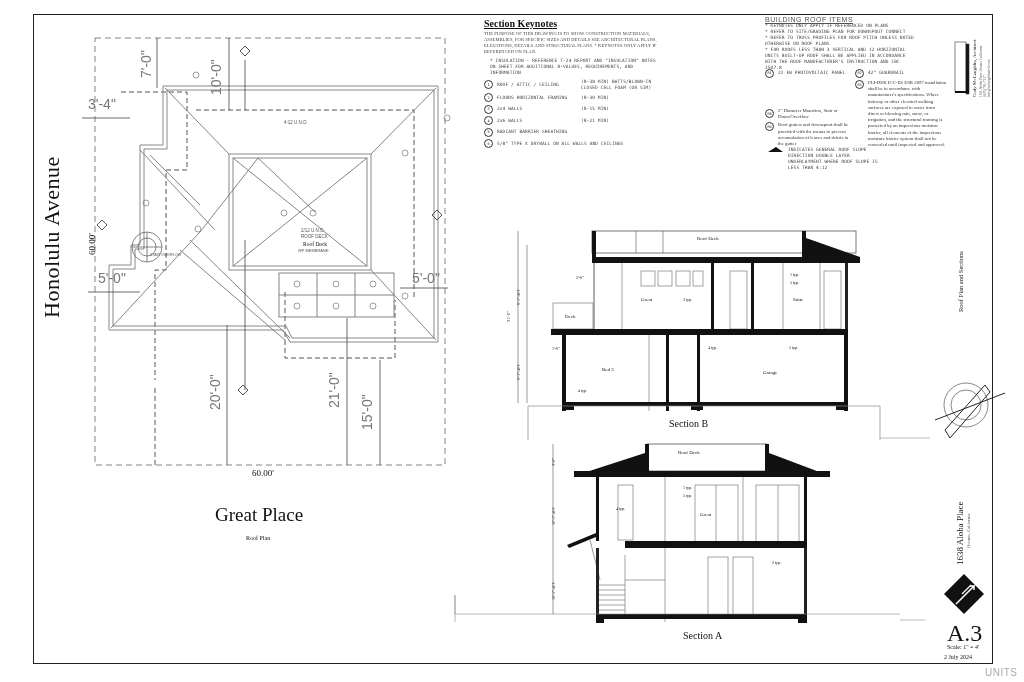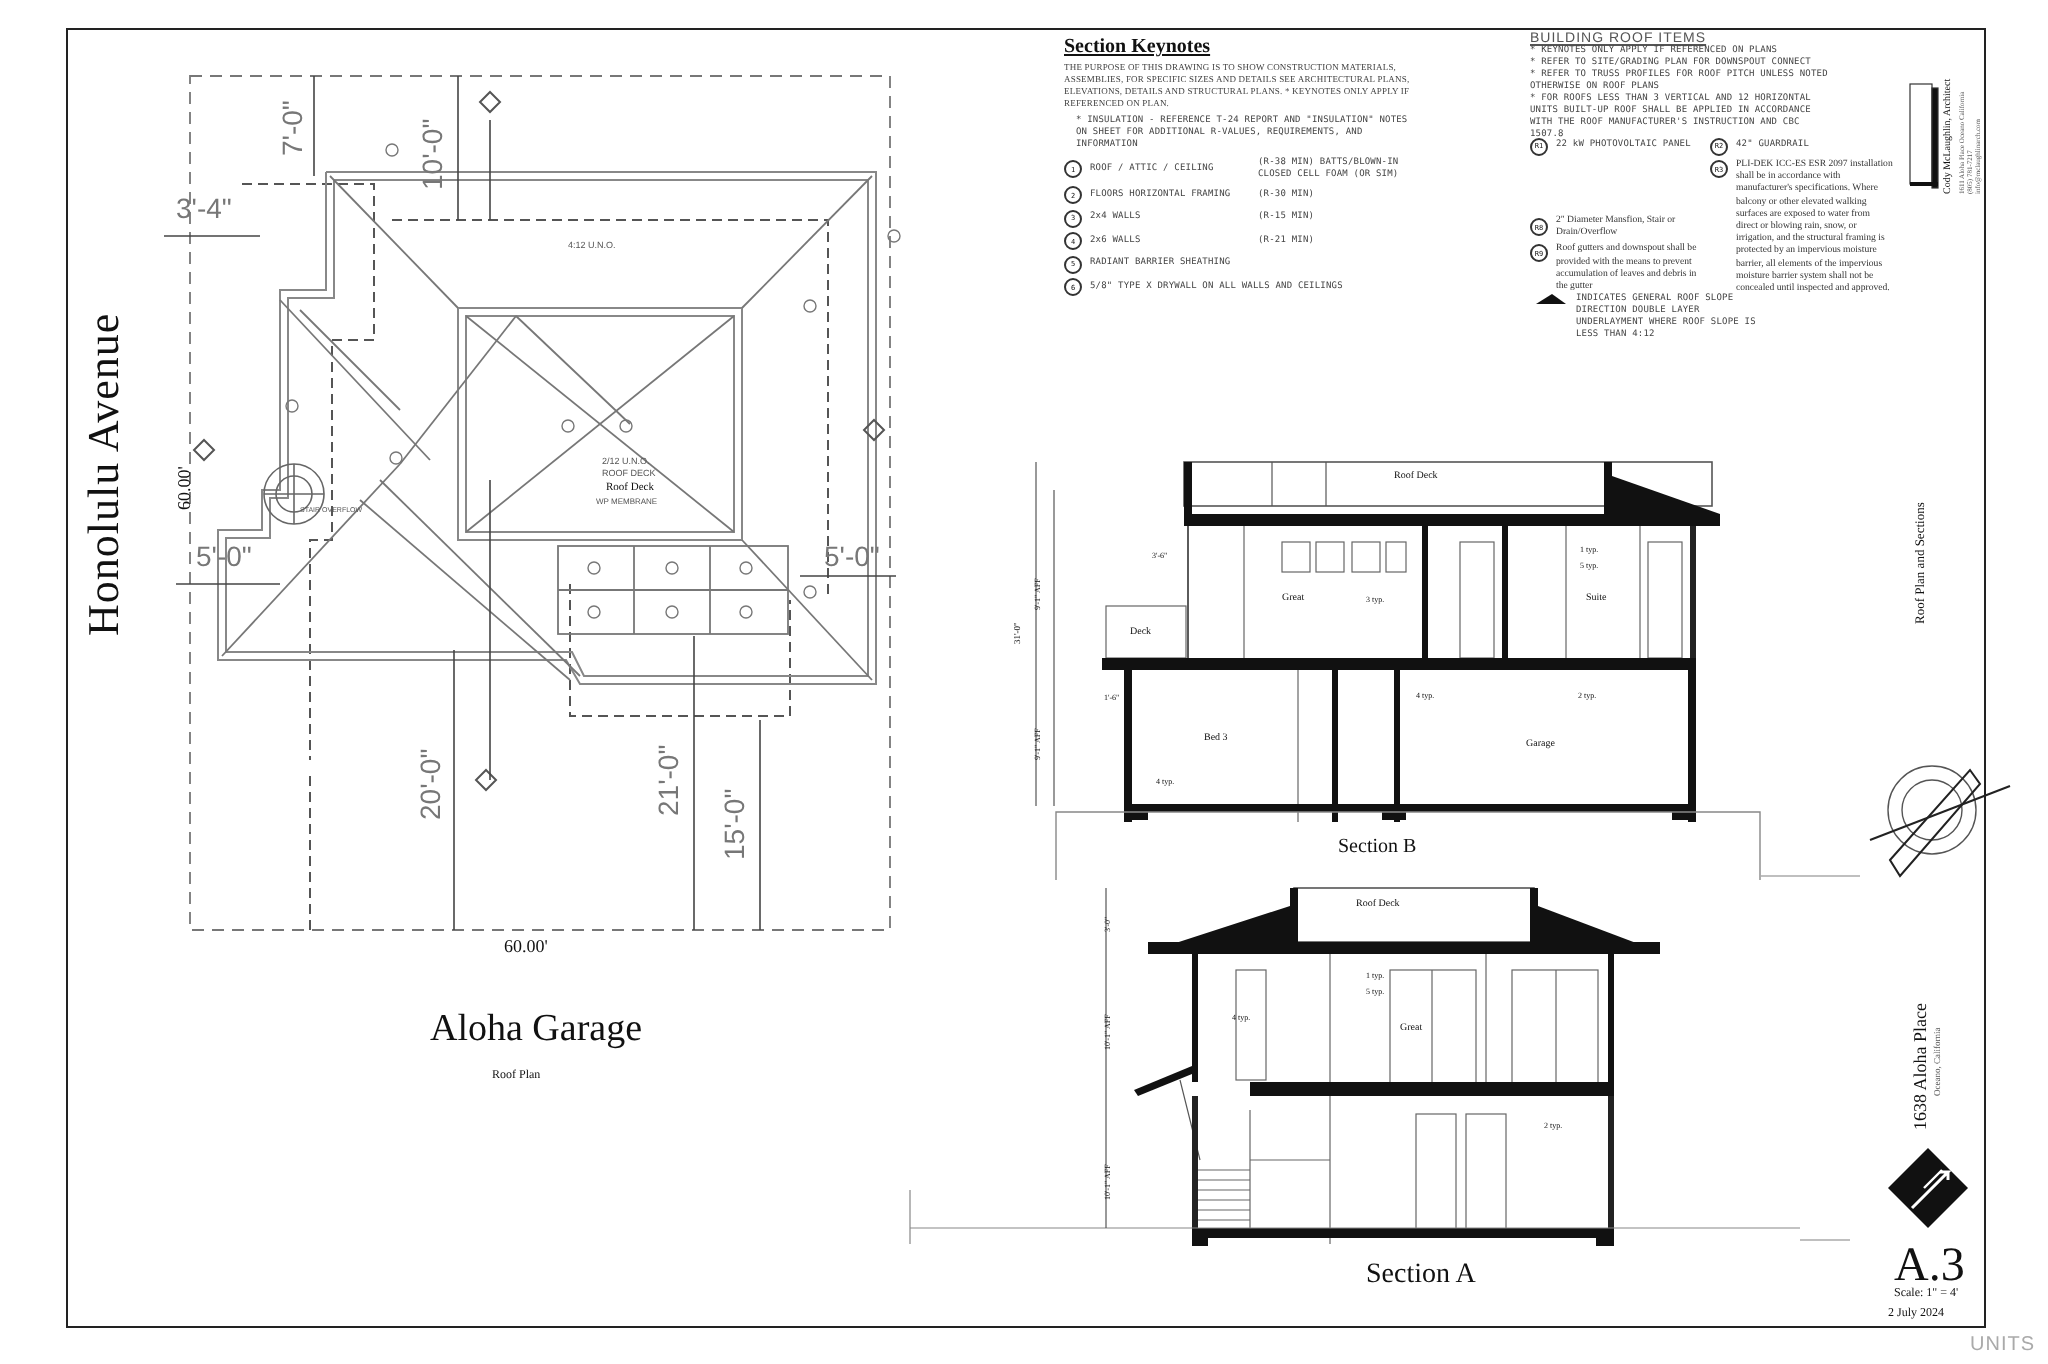--- a/index.html
+++ b/index.html
@@ -226,24 +226,24 @@
 <div class="abs sans rot-l" style="left:359px;top:430px;font-size:14px;color:#777;">15'-0"</div>
 <div class="abs serif" style="left:252px;top:468px;font-size:9px;">60.00'</div>
 
 <div class="abs sans" style="left:284px;top:120px;font-size:4.5px;color:#555;">4:12 U.N.O.</div>
 <div class="abs sans" style="left:301px;top:228px;font-size:4.5px;color:#555;">2/12 U.N.O.</div>
 <div class="abs sans" style="left:301px;top:234px;font-size:4.5px;color:#555;">ROOF DECK</div>
 <div class="abs serif" style="left:303px;top:241px;font-size:5.5px;">Roof Deck</div>
 <div class="abs sans" style="left:298px;top:248px;font-size:4px;color:#555;">WP MEMBRANE</div>
 <div class="abs sans" style="left:150px;top:253px;font-size:3.5px;color:#555;">STAIR OVERFLOW</div>
 
-<div class="abs serif" style="left:215px;top:504px;font-size:19px;">Aloha Garage</div>
+<div class="abs serif" style="left:215px;top:504px;font-size:19px;">Great Place</div>
 <div class="abs serif" style="left:246px;top:535px;font-size:6px;">Roof Plan</div>
 
-<div class="abs" style="left:484px;top:18px;width:180px;margin-left:48px;">
+<div class="abs" style="left:484px;top:18px;width:180px;">
   <div class="serif" style="font-size:10px;font-weight:bold;text-decoration:underline;">Section Keynotes</div>
   <div class="serif tiny" style="margin-top:2px;">THE PURPOSE OF THIS DRAWING IS TO SHOW CONSTRUCTION MATERIALS, ASSEMBLIES, FOR SPECIFIC SIZES AND DETAILS SEE ARCHITECTURAL PLANS, ELEVATIONS, DETAILS AND STRUCTURAL PLANS. * KEYNOTES ONLY APPLY IF REFERENCED ON PLAN.</div>
   <div class="mono tiny" style="margin:3px 0 2px 6px;">* INSULATION - REFERENCE T-24 REPORT AND "INSULATION" NOTES ON SHEET FOR ADDITIONAL R-VALUES, REQUIREMENTS, AND INFORMATION</div>
   <div class="kn">
       <span class="kcirc mono">1</span>
       <span class="mono tiny" style="width:80px;">ROOF / ATTIC / CEILING</span>
       <span class="mono tiny" style="width:80px;">(R-38 MIN) BATTS/BLOWN-IN CLOSED CELL FOAM (OR SIM)</span>
     </div>
   <div class="kn">
       <span class="kcirc mono">2</span>
@@ -328,21 +328,21 @@
 
 <div class="abs serif" style="left:678px;top:450px;font-size:5px;">Roof Deck</div>
 <div class="abs serif" style="left:700px;top:512px;font-size:5px;">Great</div>
 <div class="abs serif" style="left:683px;top:485px;font-size:4px;">1 typ.</div>
 <div class="abs serif" style="left:683px;top:493px;font-size:4px;">5 typ.</div>
 <div class="abs serif" style="left:616px;top:506px;font-size:4px;">4 typ.</div>
 <div class="abs serif" style="left:772px;top:560px;font-size:4px;">2 typ.</div>
 <div class="abs serif rot-l" style="left:551px;top:525px;font-size:4px;">10'-1" AFF</div>
 <div class="abs serif rot-l" style="left:551px;top:600px;font-size:4px;">10'-1" AFF</div>
 <div class="abs serif rot-l" style="left:551px;top:466px;font-size:4px;">3'-0"</div>
-<div class="abs serif" style="left:683px;top:630px;font-size:14px;">Section A</div>
+<div class="abs serif" style="left:683px;top:630px;font-size:10px;">Section A</div>
 
 <div class="abs serif rot-l" style="left:955px;top:565px;font-size:9px;">1638 Aloha Place</div>
 <div class="abs serif rot-l" style="left:966px;top:548px;font-size:4.5px;color:#555;">Oceano, California</div>
 <div class="abs serif" style="left:947px;top:620px;font-size:24px;">A.3</div>
 <div class="abs serif" style="left:947px;top:644px;font-size:6px;">Scale: 1" = 4'</div>
 <div class="abs serif" style="left:944px;top:654px;font-size:6px;">2 July 2024</div>
 
 <div class="abs sans" style="left:985px;top:667px;font-size:10px;color:#aaa;letter-spacing:0.5px;">UNITS</div>
 
 </body></html>

